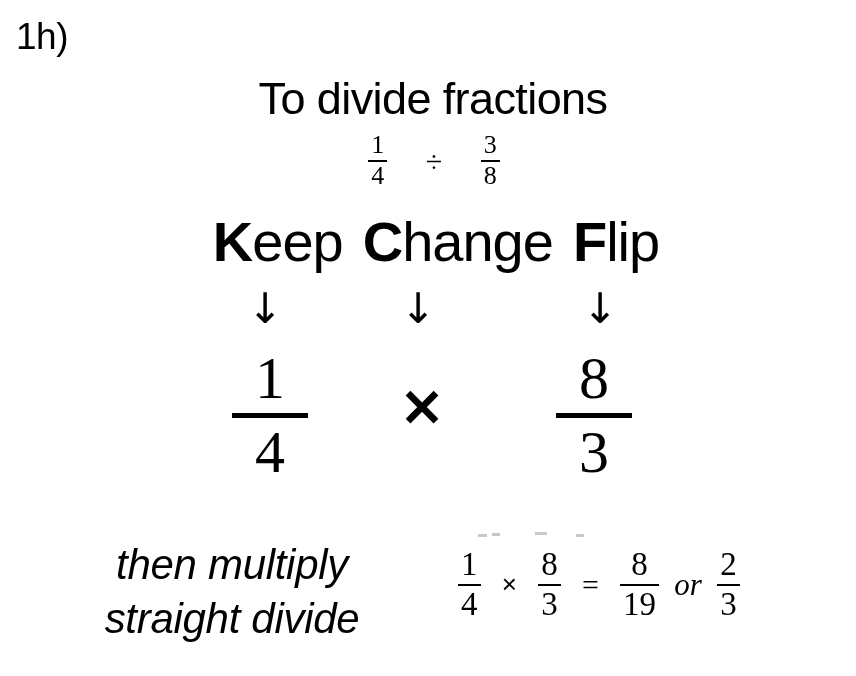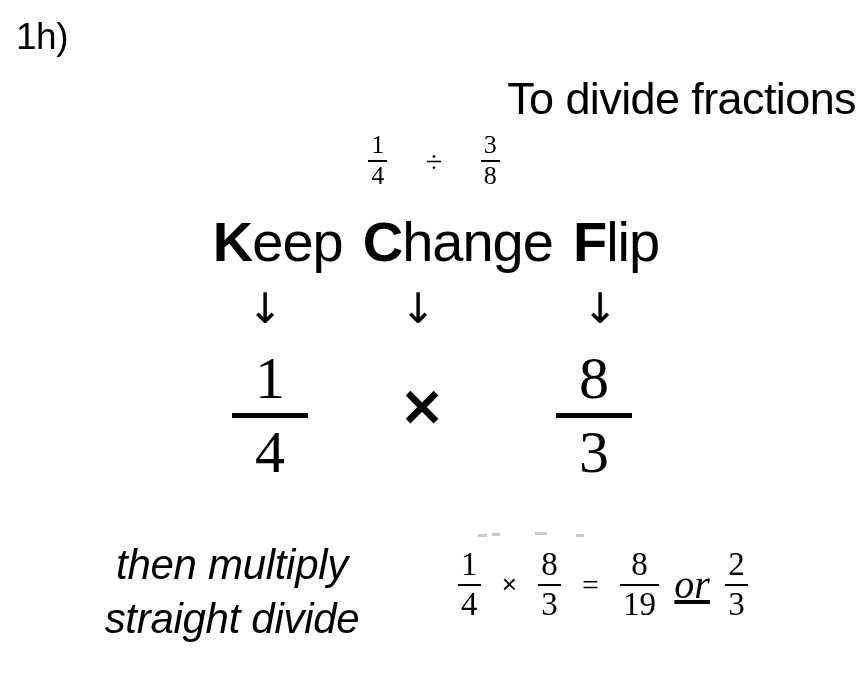--- a/index.html
+++ b/index.html
@@ -33,21 +33,21 @@
     letter-spacing: -0.5px;
     white-space: nowrap;
   }
 
   
   .heading {
     position: absolute;
     left: 0;
     top: 76px;
     width: 856px;
-    text-align: right;
+    text-align: center;
     padding-left: 10px;
     box-sizing: border-box;
     font-size: 45px;
     line-height: 1;
     font-weight: 400;
     letter-spacing: -0.6px;
     white-space: nowrap;
   }
 
   
@@ -206,22 +206,21 @@
     margin: 0 13px;
     font-size: 30px;
   }
   .final-eq .op-times {
     font-family: "Liberation Sans", sans-serif;
     font-size: 26px;
   }
   .final-eq .op-or {
     font-style: italic;
     margin: 0 7px;
-    font-size: 40px;
-    text-decoration: underline;
+    font-size: 31px;
   }
 
   
   .speckle {
     position: absolute;
     background: #c9c9c9;
     height: 3px;
   }
 </style>
 </head>

